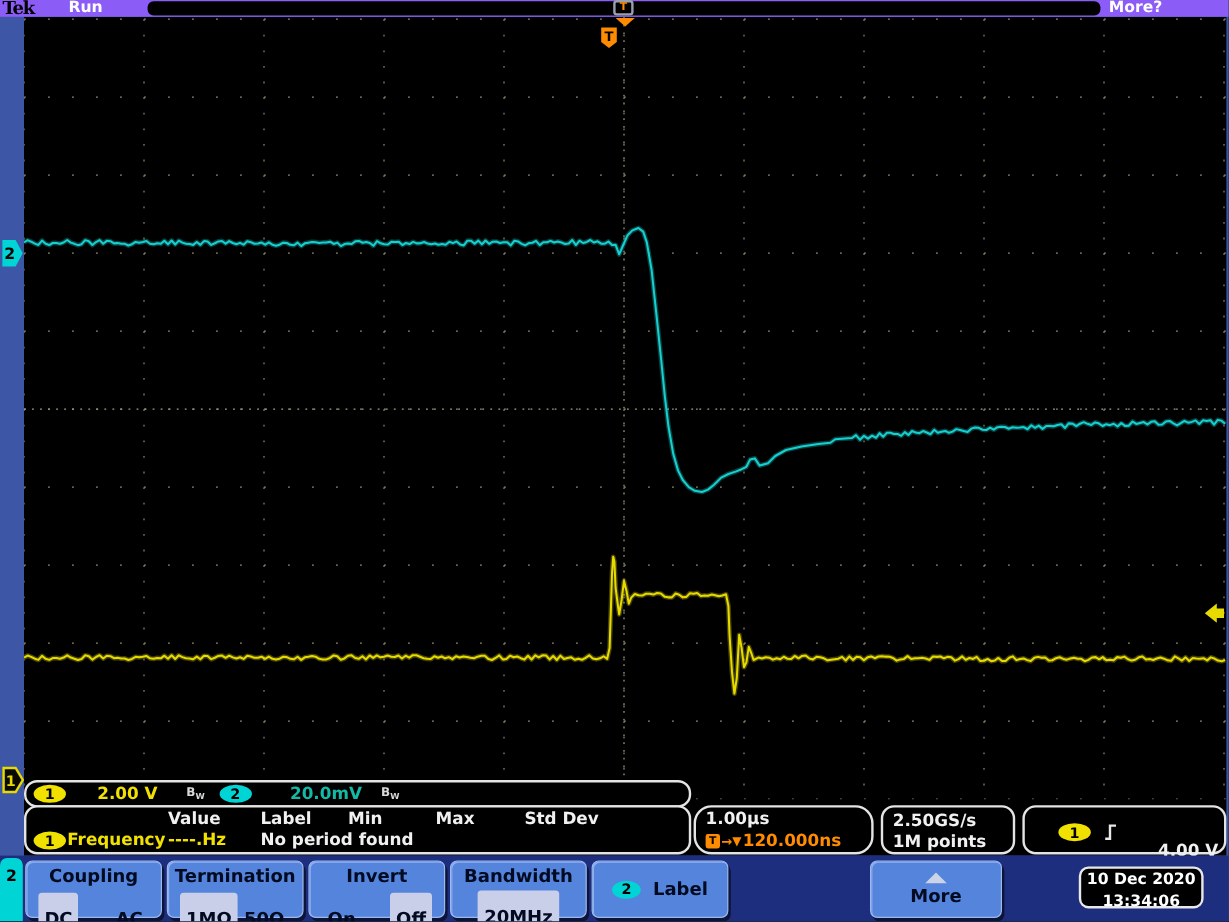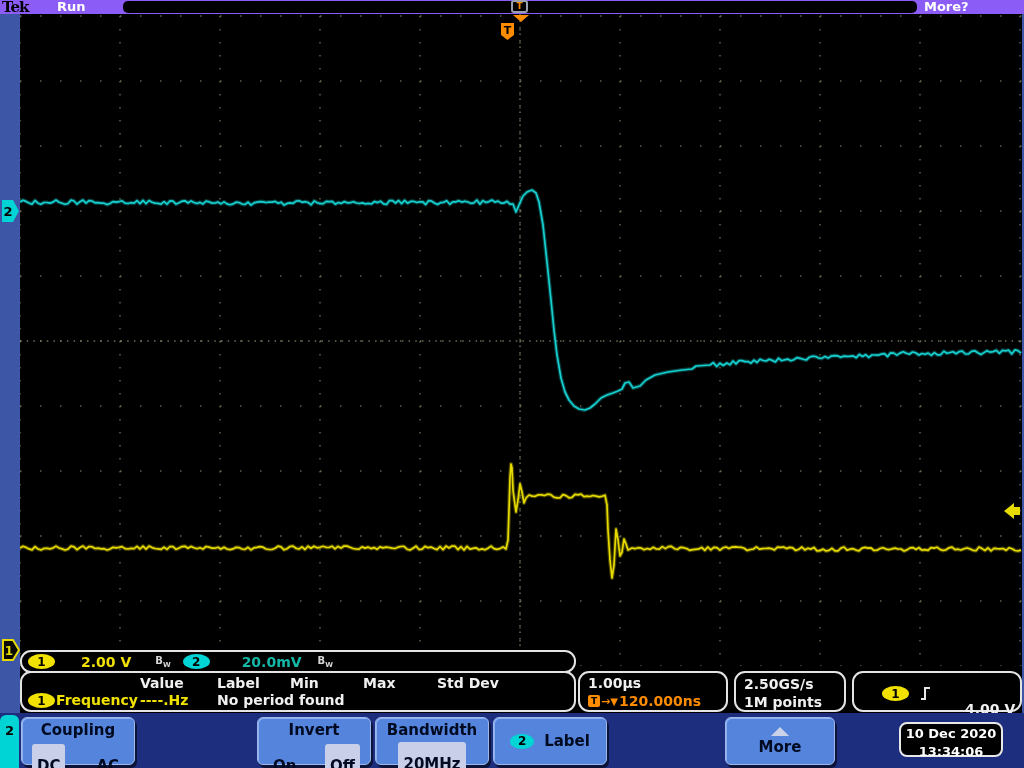--- a/index.html
+++ b/index.html
@@ -33,21 +33,21 @@
   .ch-box .badge.y { margin-left:6px; }
   .ch-box .badge.c { margin-left:12px; }
 
   .meas-box { left:20px; top:671px; width:556px; height:41px;text-decoration:underline; }
   .meas-box span { position:absolute; white-space:nowrap; }
   .mh0 { left:118px; top:2px; } .mh1 { left:195px; top:2px; } .mh2 { left:268px; top:2px; }
   .mh3 { left:341px; top:2px;text-align:right; } .mh4 { left:415px; top:2px; }
   .meas-src { left:6px; top:20px; } .meas-name { left:34px; top:19px; color:#f0e100; }
   .meas-val { left:118px; top:19px; color:#f0e100; } .meas-note { left:195px; top:19px; }
 
-  .time-box { left:578px; top:671px; width:150px; height:41px; padding:2px 0 0 8px; }
+  .time-box { left:578px; top:671px; width:150px; height:41px; padding:2px 0 0 8px;border-radius:15px; }
   .time-line2 { display:flex; align-items:center; margin-top:2px; color:#ff8c00; }
   .tchip { display:inline-flex; align-items:center; justify-content:center; width:12px; height:12px; background:#ff8c00; color:#000; font-size:9px; font-weight:bold; border-radius:2px; flex:none; }
   .tarrow { font-size:11px; margin-left:1px; } .tpointer { font-size:10px; margin-right:1px; }
 
   .acq-box { left:734px; top:671px; width:112px; height:41px; padding:2px 0 0 8px; line-height:18px; }
 
   .trig-box { left:852px; top:671px; width:170px; height:41px; }
   .trig-box .badge { position:absolute; left:28px; top:13px; }
   .slope-icon { position:absolute; left:66px; top:13px; }
   .trig-level { position:absolute; left:111px; top:12px;margin-top:16px; }
@@ -190,20 +190,27 @@
     <div class="ch-tab">2</div>
 
     <div class="mbtn" style="left:21px">
       <div class="btn-title">Coupling</div>
       <div class="btn-opts">
         <span class="chip">DC</span>
         <span class="opt-plain">AC</span>
       </div>
     </div>
 
+    <div class="mbtn" style="left:139px">
+      <div class="btn-title">Termination</div>
+      <div class="btn-opts">
+        <span class="chip">1MΩ</span>
+        <span class="opt-plain">50Ω</span>
+      </div>
+    </div>
 
     <div class="mbtn" style="left:257px">
       <div class="btn-title">Invert</div>
       <div class="btn-opts">
         <span class="opt-plain">On</span>
         <span class="chip">Off</span>
       </div>
     </div>
 
     <div class="mbtn" style="left:375px">

